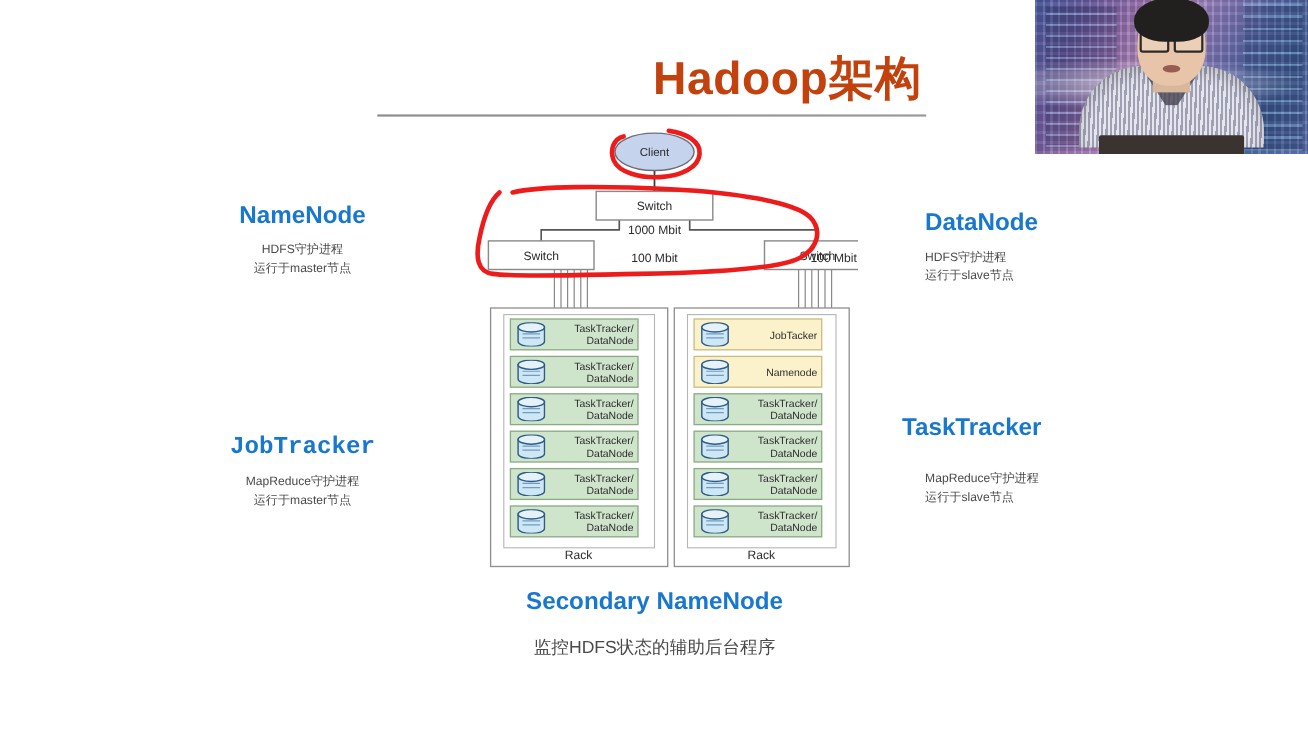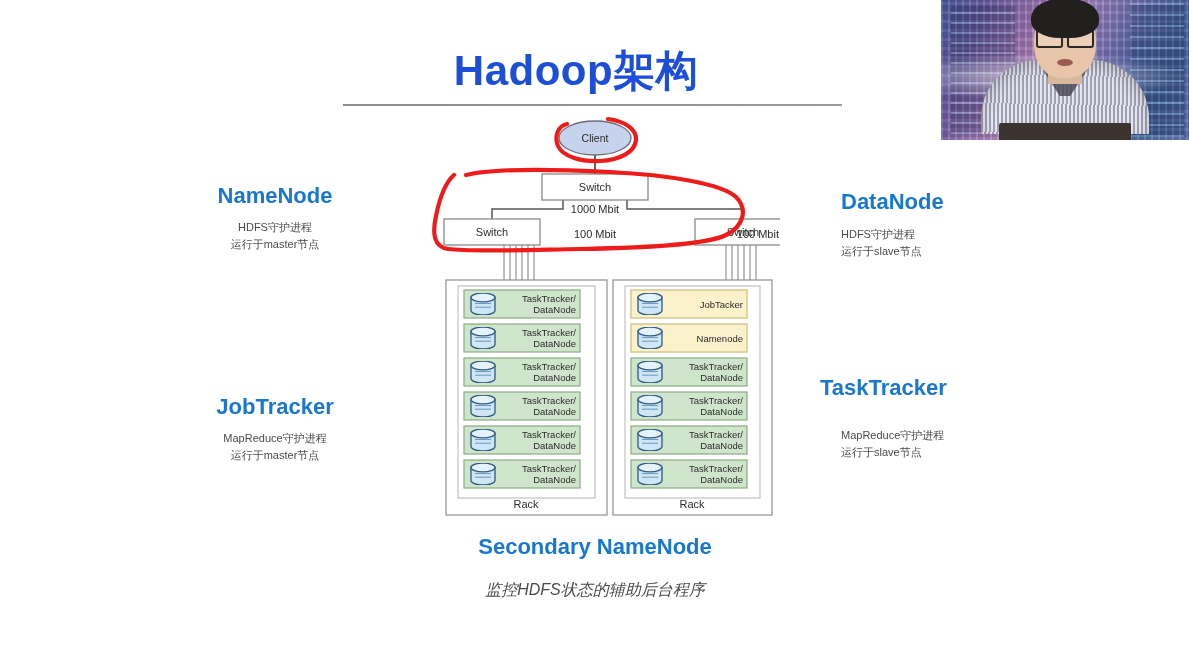--- a/index.html
+++ b/index.html
@@ -12,27 +12,27 @@
     height: 669px;
     position: relative;
     overflow: hidden;
     font-family: "Liberation Sans", sans-serif;
     color: #404040;
   }
 
   
   .slide-title {
     position: absolute;
-    left: 326px;
+    left: 338px;
     top: 48px;
     width: 500px;
-    text-align: center;
+    text-align: right;
     font-size: 42px;
     font-weight: bold;
-    color: #1d4ed8;
+    color: #c2410c;
     letter-spacing: 0.5px;
     line-height: 1.1;
   }
   .title-rule {
     position: absolute;
     left: 343px;
     top: 104px;
     width: 499px;
     height: 2px;
     background: linear-gradient(to right, #8d8d8d, #9a9a9a);
@@ -51,30 +51,30 @@
     font-size: 11px;
     color: #4a4a4a;
     line-height: 1.55;
     white-space: nowrap;
   }
   .anno-left  { text-align: center; }
   .anno-right { text-align: left; }
 
   #namenode-head    { left: 130px; top: 183px; width: 290px; text-align: center; }
   #namenode-body    { left: 130px; top: 219px; width: 290px; text-align: center; }
-  #jobtracker-head  { left: 115px; top: 394px; width: 320px; text-align: center; }
+  #jobtracker-head  { left: 115px; top: 394px; width: 320px; text-align: center; font-family: Liberation Mono, monospace; }
   #jobtracker-body  { left: 115px; top: 430px; width: 320px; text-align: center; }
 
   #datanode-head    { left: 841px; top: 189px; }
   #datanode-body    { left: 841px; top: 226px; }
   #tasktracker-head { left: 820px; top: 375px; }
   #tasktracker-body { left: 841px; top: 427px; }
 
   #secondary-head   { left: 395px; top: 534px; width: 400px; text-align: center; }
-  #secondary-body   { left: 395px; top: 578px; width: 400px; text-align: center; font-size: 16px; font-style: italic; }
+  #secondary-body   { left: 395px; top: 578px; width: 400px; text-align: center; font-size: 16px; }
 
   
   #diagram {
     position: absolute;
     left: 430px;
     top: 112px;
     width: 350px;
     height: 415px;
   }
   #diagram svg { display: block; }

